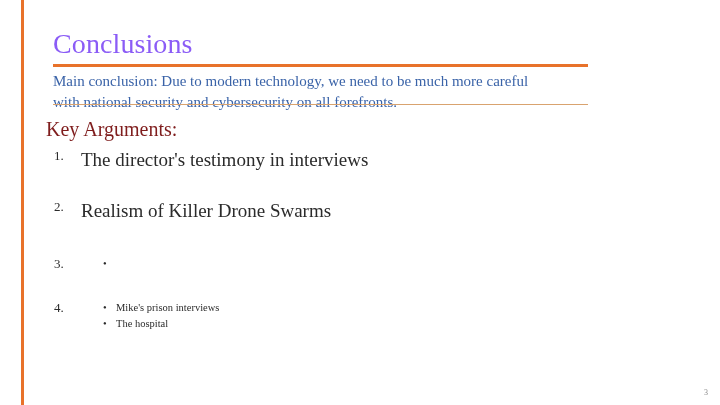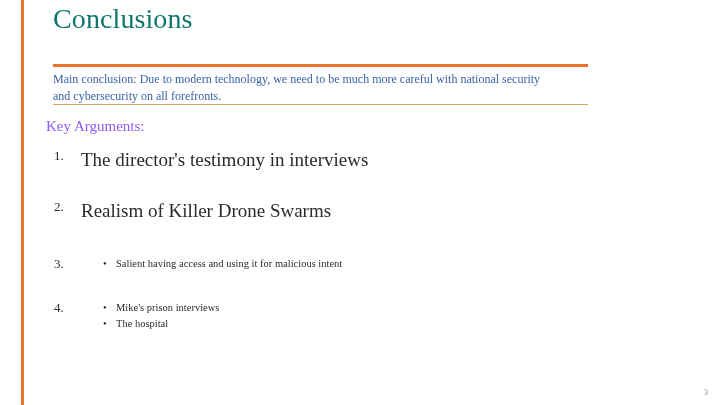--- a/index.html
+++ b/index.html
@@ -24,59 +24,59 @@
     position: absolute;
     left: 21px;
     top: 0;
     width: 3px;
     height: 405px;
     background: #e8722a;
   }
   .title {
     position: absolute;
     left: 53px;
-    top: 4px;
+    top: 29px;
     font-size: 28px;
-    color: #0f766e;
+    color: #8b5cf6;
     font-family: "Liberation Serif", serif;
     letter-spacing: 0.1px;
     line-height: 1.1;
   }
   .title-rule {
     position: absolute;
     left: 53px;
     top: 64px;
     width: 535px;
     height: 3px;
     background: #e8722a;
   }
   .subtitle {
     position: absolute;
     left: 53px;
     top: 71px;
     width: 500px;
-    font-size: 12px;
+    font-size: 15px;
     color: #3a63a8;
     line-height: 1.38;
     font-family: "Liberation Serif", serif;
   }
   .subtitle-rule {
     position: absolute;
     left: 53px;
     top: 104px;
     width: 535px;
     height: 1px;
     background: #d9a36f;
   }
   .key-args {
     position: absolute;
     left: 46px;
     top: 118px;
-    font-size: 15px;
-    color: #8b5cf6;
+    font-size: 20px;
+    color: #7f1d1d;
     font-family: "Liberation Serif", serif;
   }
   .list {
     position: absolute;
     left: 46px;
     top: 148px;
     width: 600px;
   }
   .num-item {
     position: relative;
@@ -156,21 +156,20 @@
       <span class="num">2.</span>
       <span class="text">Realism of Killer Drone Swarms</span>
     </div>
     <div class="spacer-sm"></div>
 
     <div class="num-item">
       <span class="num">3.</span>
       <ul class="sub-list">
         <li class="sub-item">
           <span class="dot">•</span>
-          <span>Salient having access and using it for malicious intent</span>
         </li>
       </ul>
     </div>
     <div class="spacer-xs"></div>
 
     <div class="num-item">
       <span class="num">4.</span>
       <ul class="sub-list">
         <li class="sub-item">
           <span class="dot">•</span>

